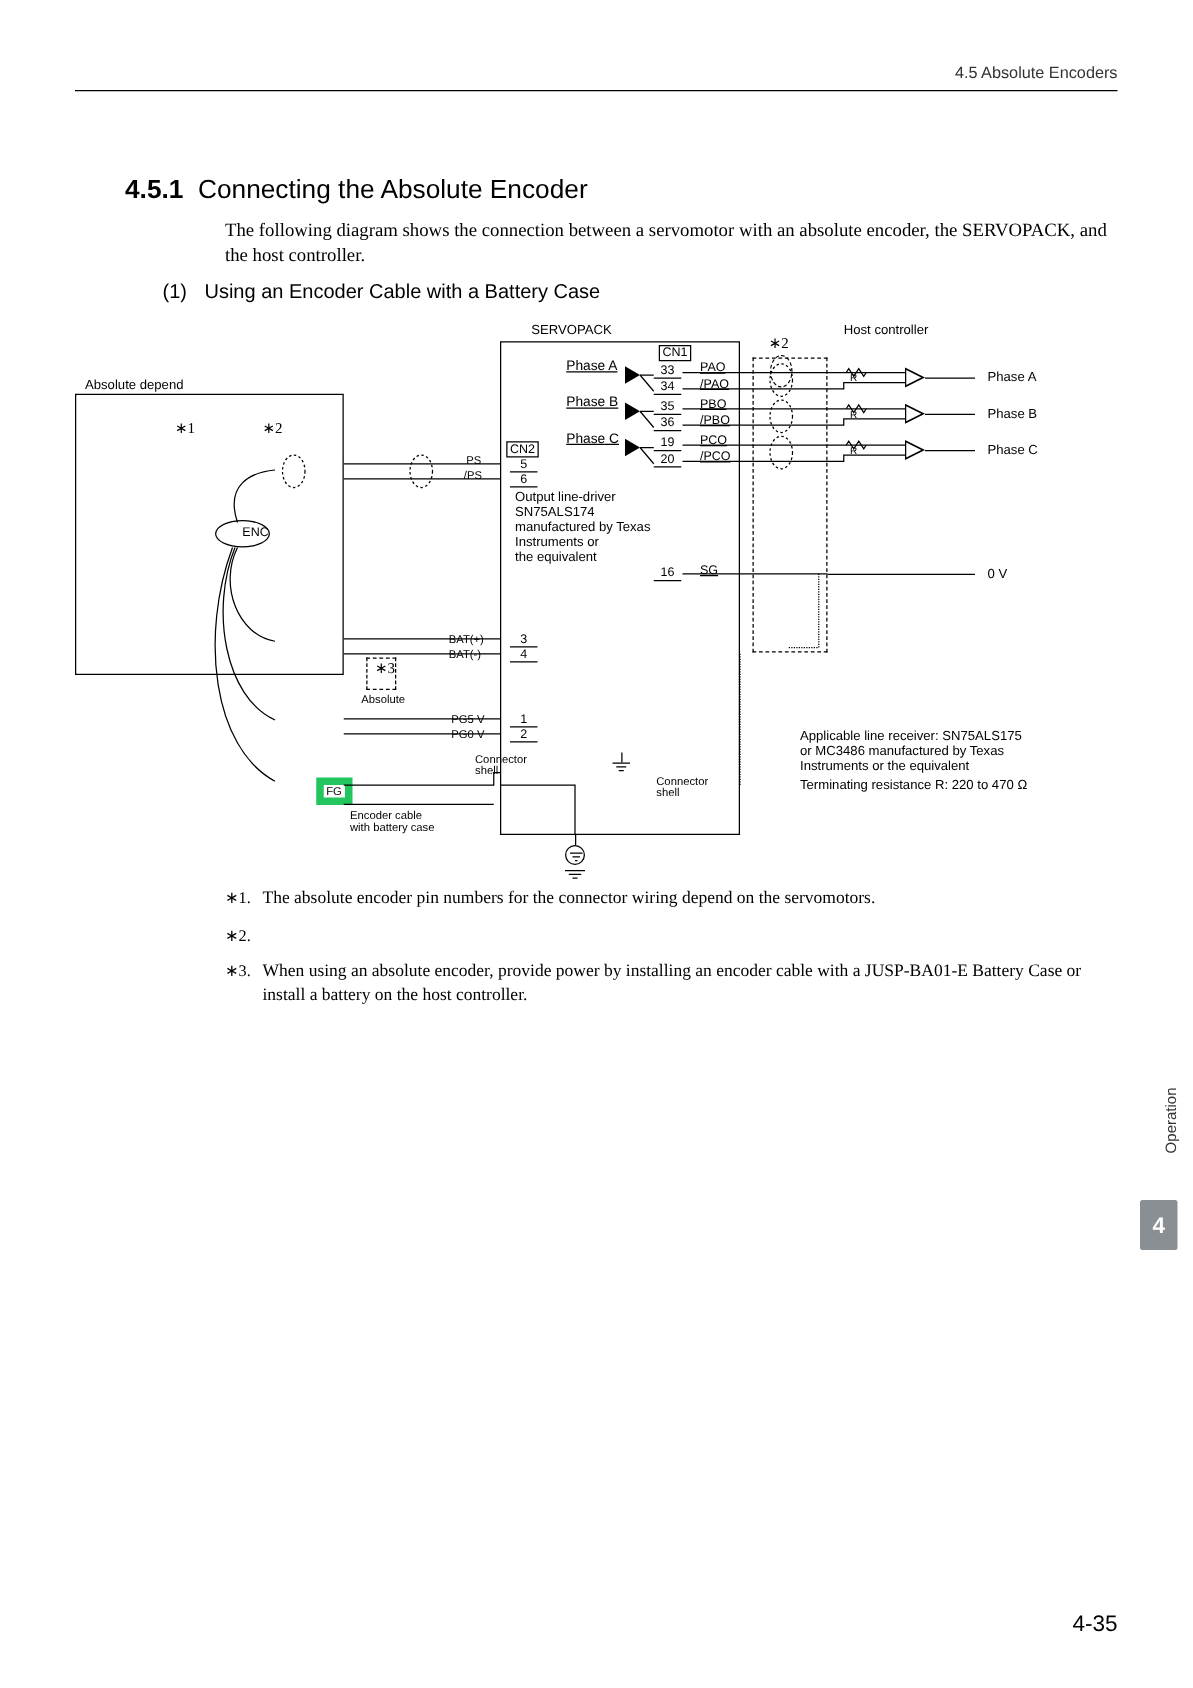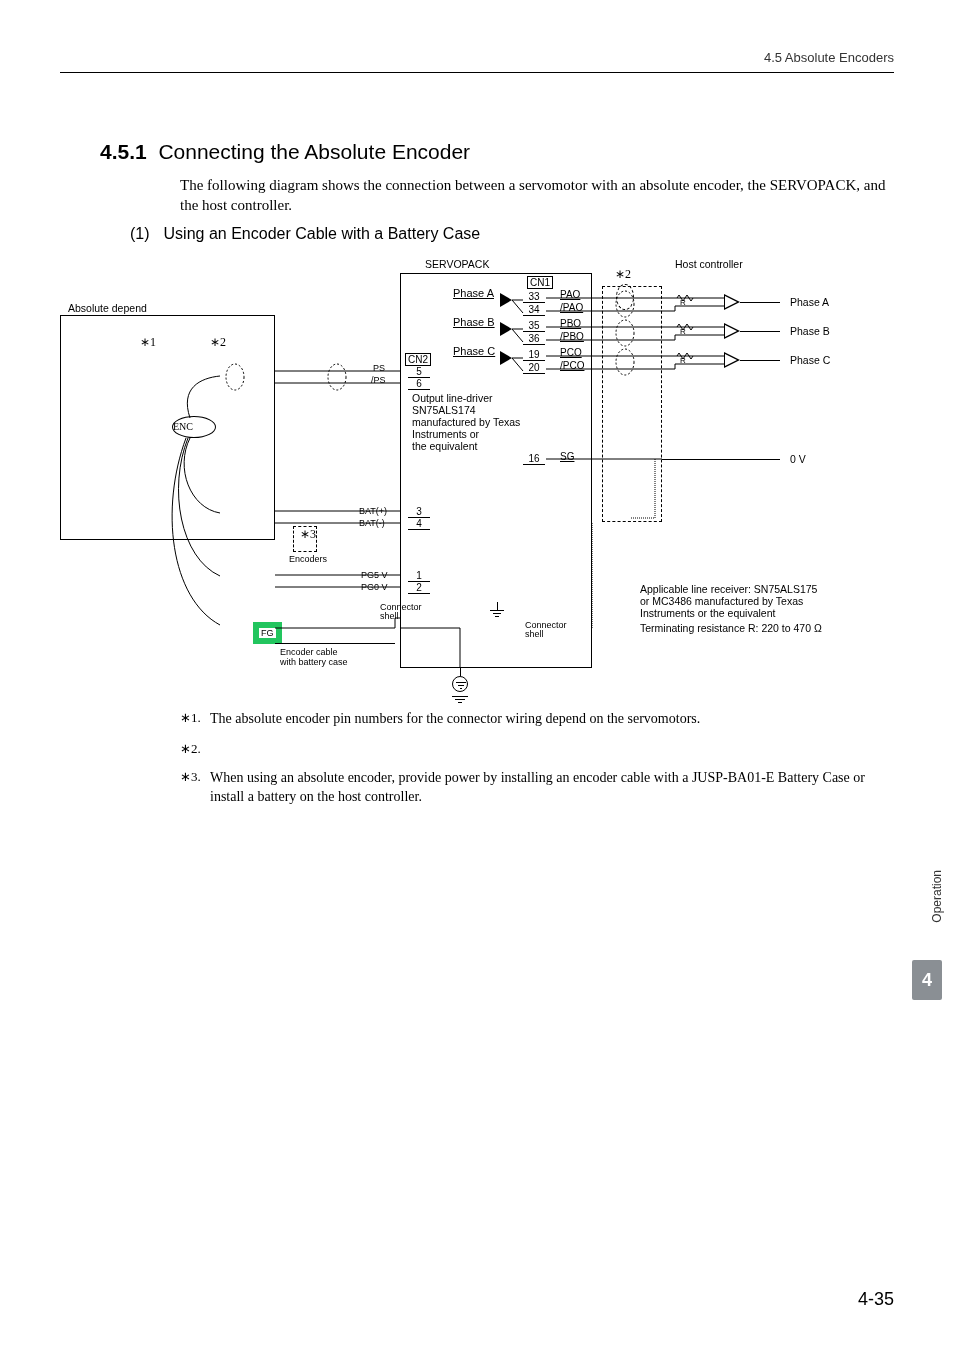--- a/index.html
+++ b/index.html
@@ -81,24 +81,23 @@
     position: absolute;
     border: 1px dashed #000;
   }
   
   .enc-ellipse {
     position: absolute;
     border: 1px solid #000;
     border-radius: 50% / 50%;
     width: 44px;
     height: 22px;
-    text-align: left;
+    text-align: right;
     font-size: 10px;
     line-height: 20px;
-    font-family: Liberation Serif, serif;
   }
   
   .grnd { position: absolute; }
   
   .rx-amp {
     position: absolute;
     width: 0; height: 0;
     border-style: solid;
     border-width: 8px 0 8px 16px;
     border-color: transparent transparent transparent #000;
@@ -219,21 +218,21 @@
     <div class="pinrow" style="left:348px; top:108px;"><span>5</span></div>
     <div class="d-label tiny" style="left:311px; top:117px;">/PS</div>
     <div class="pinrow" style="left:348px; top:120px;"><span>6</span></div>
 
     <div class="d-label tiny" style="left:299px; top:248px;">BAT(+)</div>
     <div class="pinrow" style="left:348px; top:248px;"><span>3</span></div>
     <div class="d-label tiny" style="left:299px; top:260px;">BAT(-)</div>
     <div class="pinrow" style="left:348px; top:260px;"><span>4</span></div>
 
     <div class="dashed-box" style="left:233px; top:268px; width:24px; height:26px;"></div>
-    <div class="d-label tiny" style="left:229px; top:296px;">Encoders</div>
+    <div class="d-label tiny" style="left:229px; top:296px;">Absolute</div>
     <div class="d-label tiny serif" style="left:240px; top:270px;">∗3</div>
 
     <div class="d-label tiny" style="left:301px; top:312px;">PG5 V</div>
     <div class="pinrow" style="left:348px; top:312px;"><span>1</span></div>
     <div class="d-label tiny" style="left:301px; top:324px;">PG0 V</div>
     <div class="pinrow" style="left:348px; top:324px;"><span>2</span></div>
 
     <div class="d-label tiny" style="left:193px; top:364px; border:6px solid #22c55e; padding:0 2px;">FG</div>
     <div class="d-label tiny" style="left:320px; top:345px; line-height:1;"><span>Connector</span><br><span>shell</span></div>
     <div class="d-label tiny" style="left:465px; top:363px; line-height:1;"><span>Connector</span><br><span>shell</span></div>

